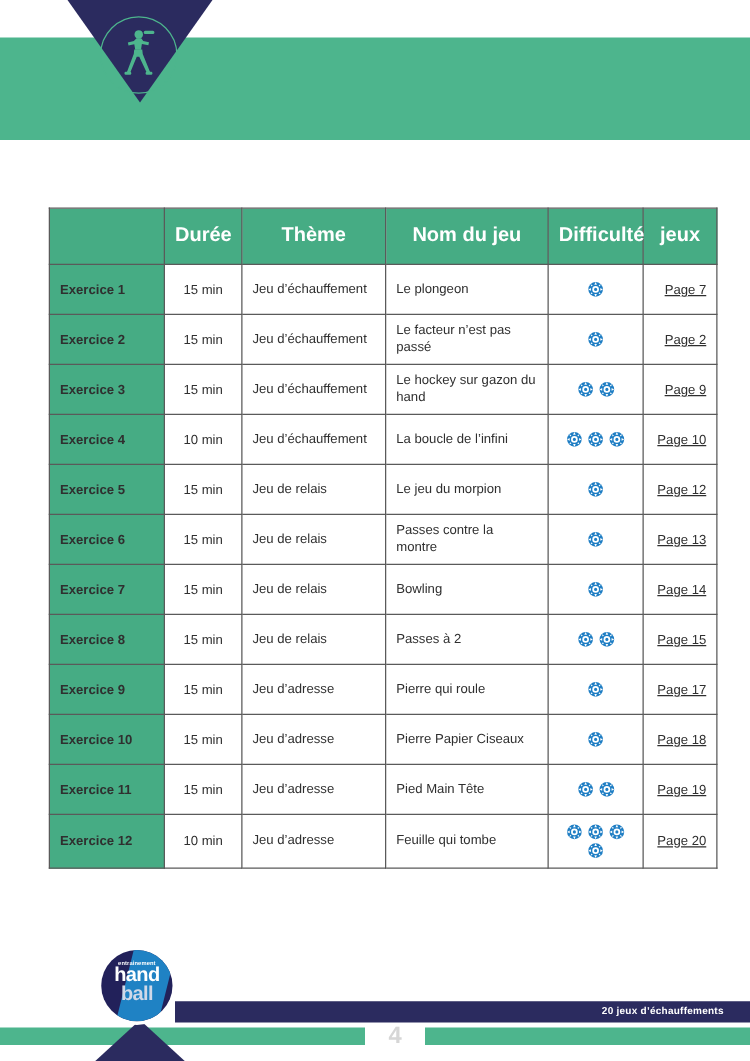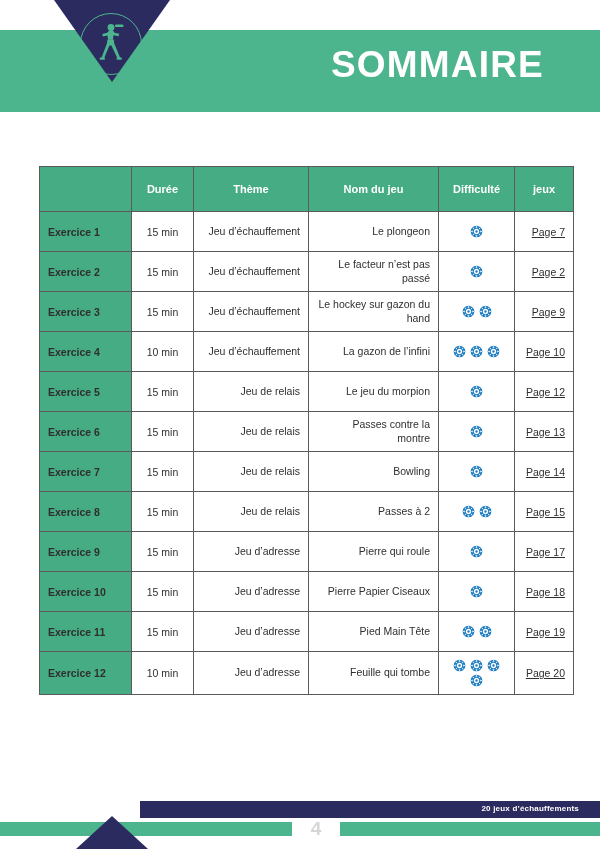--- a/index.html
+++ b/index.html
@@ -94,21 +94,21 @@
   .col-theme{ width: 115px; }
   .col-name { width: 130px; }
   .col-diff { width: 76px; }
   .col-page { width: 59px; }
 
   
   #summary-table thead th {
     background: #46ac84;
     color: #ffffff;
     font-weight: bold;
-    font-size: 11px;
+    font-size: 16px;
     text-align: center;
     height: 45px;
     border-color: #5a5a5a;
   }
   #summary-table thead th.blank-head { background: #46ac84; }
 
   
   .cell-exercise {
     background: #46ac84;
     color: #ffffff;
@@ -117,26 +117,26 @@
     text-align: left;
     padding-left: 10px;
   }
   .cell-duree {
     color: #6fa8e0;
     font-size: 11px;
     text-align: center;
     margin-top: 26px;
   }
   .cell-theme {
-    text-align: right;
+    text-align: left;
     font-size: 10.5px;
     line-height: 1.25;
   }
   .cell-name {
-    text-align: right;
+    text-align: left;
     font-size: 10.5px;
     line-height: 1.25;
   }
   .cell-diff {
     text-align: center;
     line-height: 0;
     padding: 5px 4px;
   }
   .cell-page {
     text-align: right;
@@ -293,21 +293,20 @@
     <g fill="#4db58d">
       <circle cx="31" cy="14.5" r="3.4"></circle>
       <rect x="35" y="11.5" width="8.5" height="2.6" rx="1.2"></rect>
       <path d="M29.2 17.6 h3.8 l1.6 2.2 l4.6 1.0 l-0.5 2.4 l-5.2 -1.0 l-0.7 4.6 h-4.6 l-0.8 -4.4 l-4.6 1.0 l-0.5 -2.4 l4.8 -1.2 z"></path>
       <path d="M27.4 26.6 h6.4 l0.4 3.6 l6.0 14.8 l-2.4 1.0 l-6.4 -13.6 l-2.0 0 l-5.6 13.6 l-2.4 -1.0 l5.6 -14.8 z"></path>
       <rect x="36.5" y="44.4" width="5.4" height="2.3" rx="1.0"></rect>
       <rect x="19.6" y="44.4" width="5.4" height="2.3" rx="1.0"></rect>
     </g>
   </svg>
 
-  <div class="header-title">SOMMAIRE</div>
 
   <table id="summary-table">
     <colgroup>
       <col class="col-ex">
         <col class="col-dur">
         <col class="col-theme">
       <col class="col-name">
         <col class="col-diff">
         <col class="col-page">
     </colgroup>
@@ -391,21 +390,21 @@
                 <path d="M16.4 16.4 L13.6 15.0 L15.0 13.6 Z" fill="#ffffff"></path>
                 <path d="M16.4 3.6 L15.0 6.4 L13.6 5.0 Z" fill="#ffffff"></path>
                 <path d="M3.6 16.4 L5.0 13.6 L6.4 15.0 Z" fill="#ffffff"></path>
               </svg></span></td>
           <td class="cell-page"><span>Page 9</span></td>
         </tr>
         <tr>
           <td class="cell-exercise">Exercice 4</td>
           <td class="cell-duree">10 min</td>
           <td class="cell-theme">Jeu d’échauffement</td>
-          <td class="cell-name">La gazon de l’infini</td>
+          <td class="cell-name">La boucle de l’infini</td>
           <td class="cell-diff"><span class="diff-wrap"><svg class="ball" viewBox="0 0 20 20">
                 <circle cx="10" cy="10" r="9" fill="#1f7ec4"></circle>
                 <circle cx="10" cy="10" r="4.1" fill="#ffffff"></circle>
                 <circle cx="10" cy="10" r="1.9" fill="#1f7ec4"></circle>
                 <path d="M10 1 L11.6 4.2 L8.4 4.2 Z" fill="#ffffff"></path>
                 <path d="M10 19 L11.6 15.8 L8.4 15.8 Z" fill="#ffffff"></path>
                 <path d="M1 10 L4.2 8.4 L4.2 11.6 Z" fill="#ffffff"></path>
                 <path d="M19 10 L15.8 8.4 L15.8 11.6 Z" fill="#ffffff"></path>
                 <path d="M3.6 3.6 L6.4 5.0 L5.0 6.4 Z" fill="#ffffff"></path>
                 <path d="M16.4 16.4 L13.6 15.0 L15.0 13.6 Z" fill="#ffffff"></path>
@@ -663,14 +662,22 @@
 
   <div class="footer-navy-bar"></div>
   <div class="footer-navy-text">20 jeux d’échauffements</div>
 
   <div class="footer-green-left"></div>
   <div class="footer-green-right"></div>
   <div class="footer-pagenum">4</div>
 
   <div class="footer-triangle"></div>
 
+  <div class="footer-logo">
+    <div class="footer-logo-inner">
+      <div class="footer-logo-swoosh"></div>
+      <div class="logo-txt-small">entrainement</div>
+      <div class="logo-txt-hand">hand</div>
+      <div class="logo-txt-ball">ball</div>
+    </div>
+  </div>
 
 </div>
 
 </body></html>

